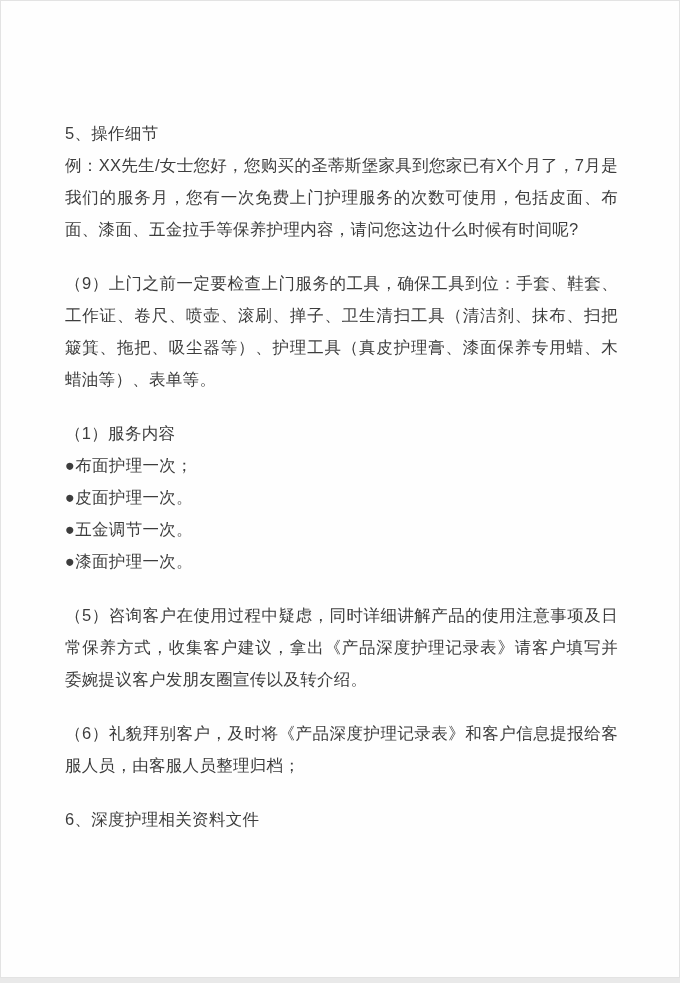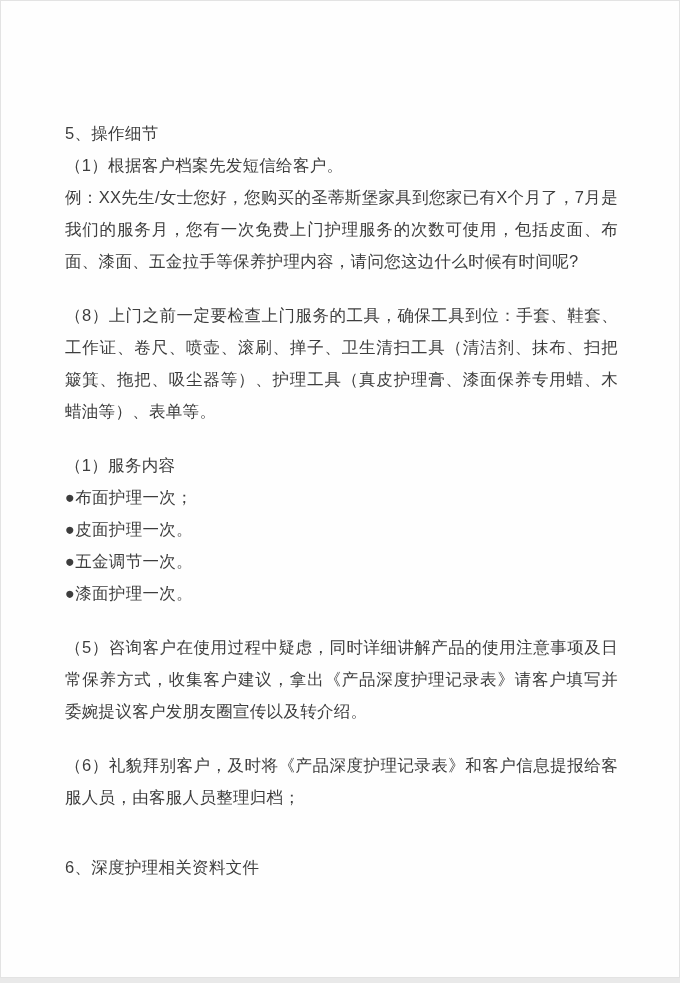--- a/index.html
+++ b/index.html
@@ -26,36 +26,35 @@
     letter-spacing: 0.3px;
     text-align: justify;
   }
   .block {
     margin: 0;
   }
   .space-above {
     margin-top: 22px;
   }
   .last-block {
-    margin-top: 38px;
+    margin-top: 22px;
   }
 </style>
 </head>
 <body>
 
 <div class="page">
   <div class="doc-body">
 
     <p class="block">5、操作细节</p>
 
-    <p class="block">（1）根据客户档案先发短信给客户。</p>
 
     <p class="block">例：XX先生/女士您好，您购买的圣蒂斯堡家具到您家已有X个月了，7月是我们的服务月，您有一次免费上门护理服务的次数可使用，包括皮面、布面、漆面、五金拉手等保养护理内容，请问您这边什么时候有时间呢?</p>
 
-    <p class="block space-above">（8）上门之前一定要检查上门服务的工具，确保工具到位：手套、鞋套、工作证、卷尺、喷壶、滚刷、掸子、卫生清扫工具（清洁剂、抹布、扫把簸箕、拖把、吸尘器等）、护理工具（真皮护理膏、漆面保养专用蜡、木蜡油等）、表单等。</p>
+    <p class="block space-above">（9）上门之前一定要检查上门服务的工具，确保工具到位：手套、鞋套、工作证、卷尺、喷壶、滚刷、掸子、卫生清扫工具（清洁剂、抹布、扫把簸箕、拖把、吸尘器等）、护理工具（真皮护理膏、漆面保养专用蜡、木蜡油等）、表单等。</p>
 
 
     <p class="block space-above">（1）服务内容</p>
 
     <p class="block">●布面护理一次；</p>
 
     <p class="block">●皮面护理一次。</p>
 
     <p class="block">●五金调节一次。</p>
 

